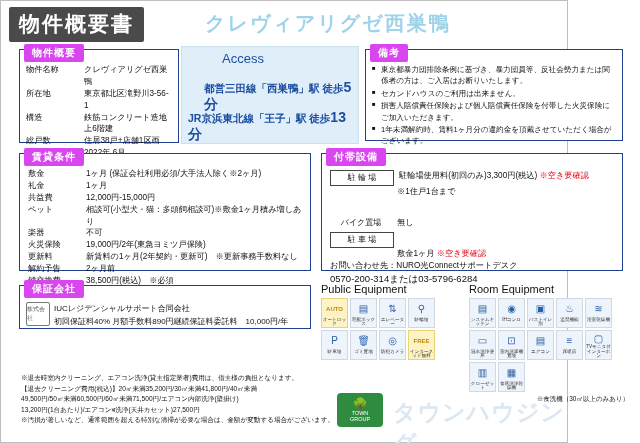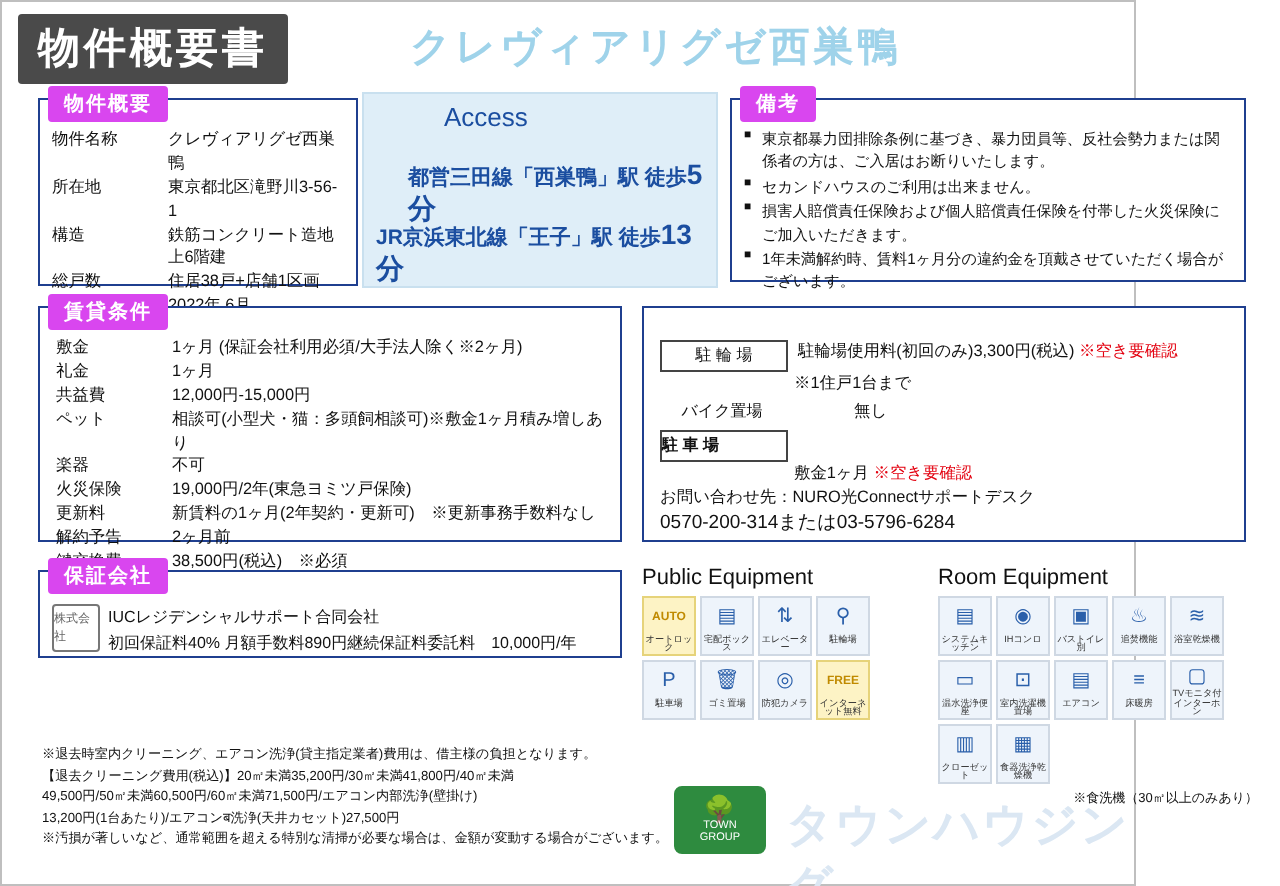--- a/index.html
+++ b/index.html
@@ -188,38 +188,39 @@
     <div class="hdr-wrap"><span class="sec-h">備考</span></div>
     <ul class="rm" style="position:absolute;left:6px;top:14px;right:6px;margin:0;padding:0;">
       <li>東京都暴力団排除条例に基づき、暴力団員等、反社会勢力または関係者の方は、ご入居はお断りいたします。</li>
       <li>セカンドハウスのご利用は出来ません。</li>
       <li>損害人賠償責任保険および個人賠償責任保険を付帯した火災保険にご加入いただきます。</li>
       <li>1年未満解約時、賃料1ヶ月分の違約金を頂戴させていただく場合がございます。</li>
     </ul>
   </div>
 
   <div class="box panel" style="left:320px;top:152px;width:302px;height:118px;">
+    <div class="hdr-wrap"><span class="sec-h">付帯設備</span></div>
     <div style="position:absolute;left:8px;top:16px;right:6px;font-size:8.2px;line-height:1.5;">
       <div style="display:flex;">
         <div style="width:62px;border:1px solid #444;text-align:center;font-size:8px;padding:1px 0;">駐 輪 場</div>
         <div style="flex:1;padding-left:5px;">
           <span>駐輪場使用料(初回のみ)3,300円(税込)</span>
           <span class="red">※空き要確認</span>
         </div>
       </div>
       <div style="display:flex;">
         <div style="width:62px;"></div>
         <div style="flex:1;padding-left:5px;">※1住戸1台まで</div>
       </div>
-      <div style="display:flex;margin-top:2px;gap:30px;">
+      <div style="display:flex;margin-top:19px;">
         <div style="width:62px;text-align:center;font-size:8px;">バイク置場</div>
         <div style="flex:1;padding-left:5px;">無し</div>
       </div>
       <div style="display:flex;margin-top:2px;">
-        <div style="width:62px;border:1px solid #444;font-size:8px;padding:1px 0;font-weight:bold;">駐 車 場</div>
+        <div style="width:62px;border:1px solid #444;text-align:center;font-size:8px;padding:1px 0;">駐 車 場</div>
       </div>
       <div style="display:flex;">
         <div style="width:62px;"></div>
         <div style="flex:1;padding-left:5px;">
           <span>敷金1ヶ月</span>
           <span class="red">※空き要確認</span>
         </div>
       </div>
       <div>お問い合わせ先：NURO光Connectサポートデスク</div>
       <div style="font-size:9.5px;">0570-200-314または03-5796-6284</div>

